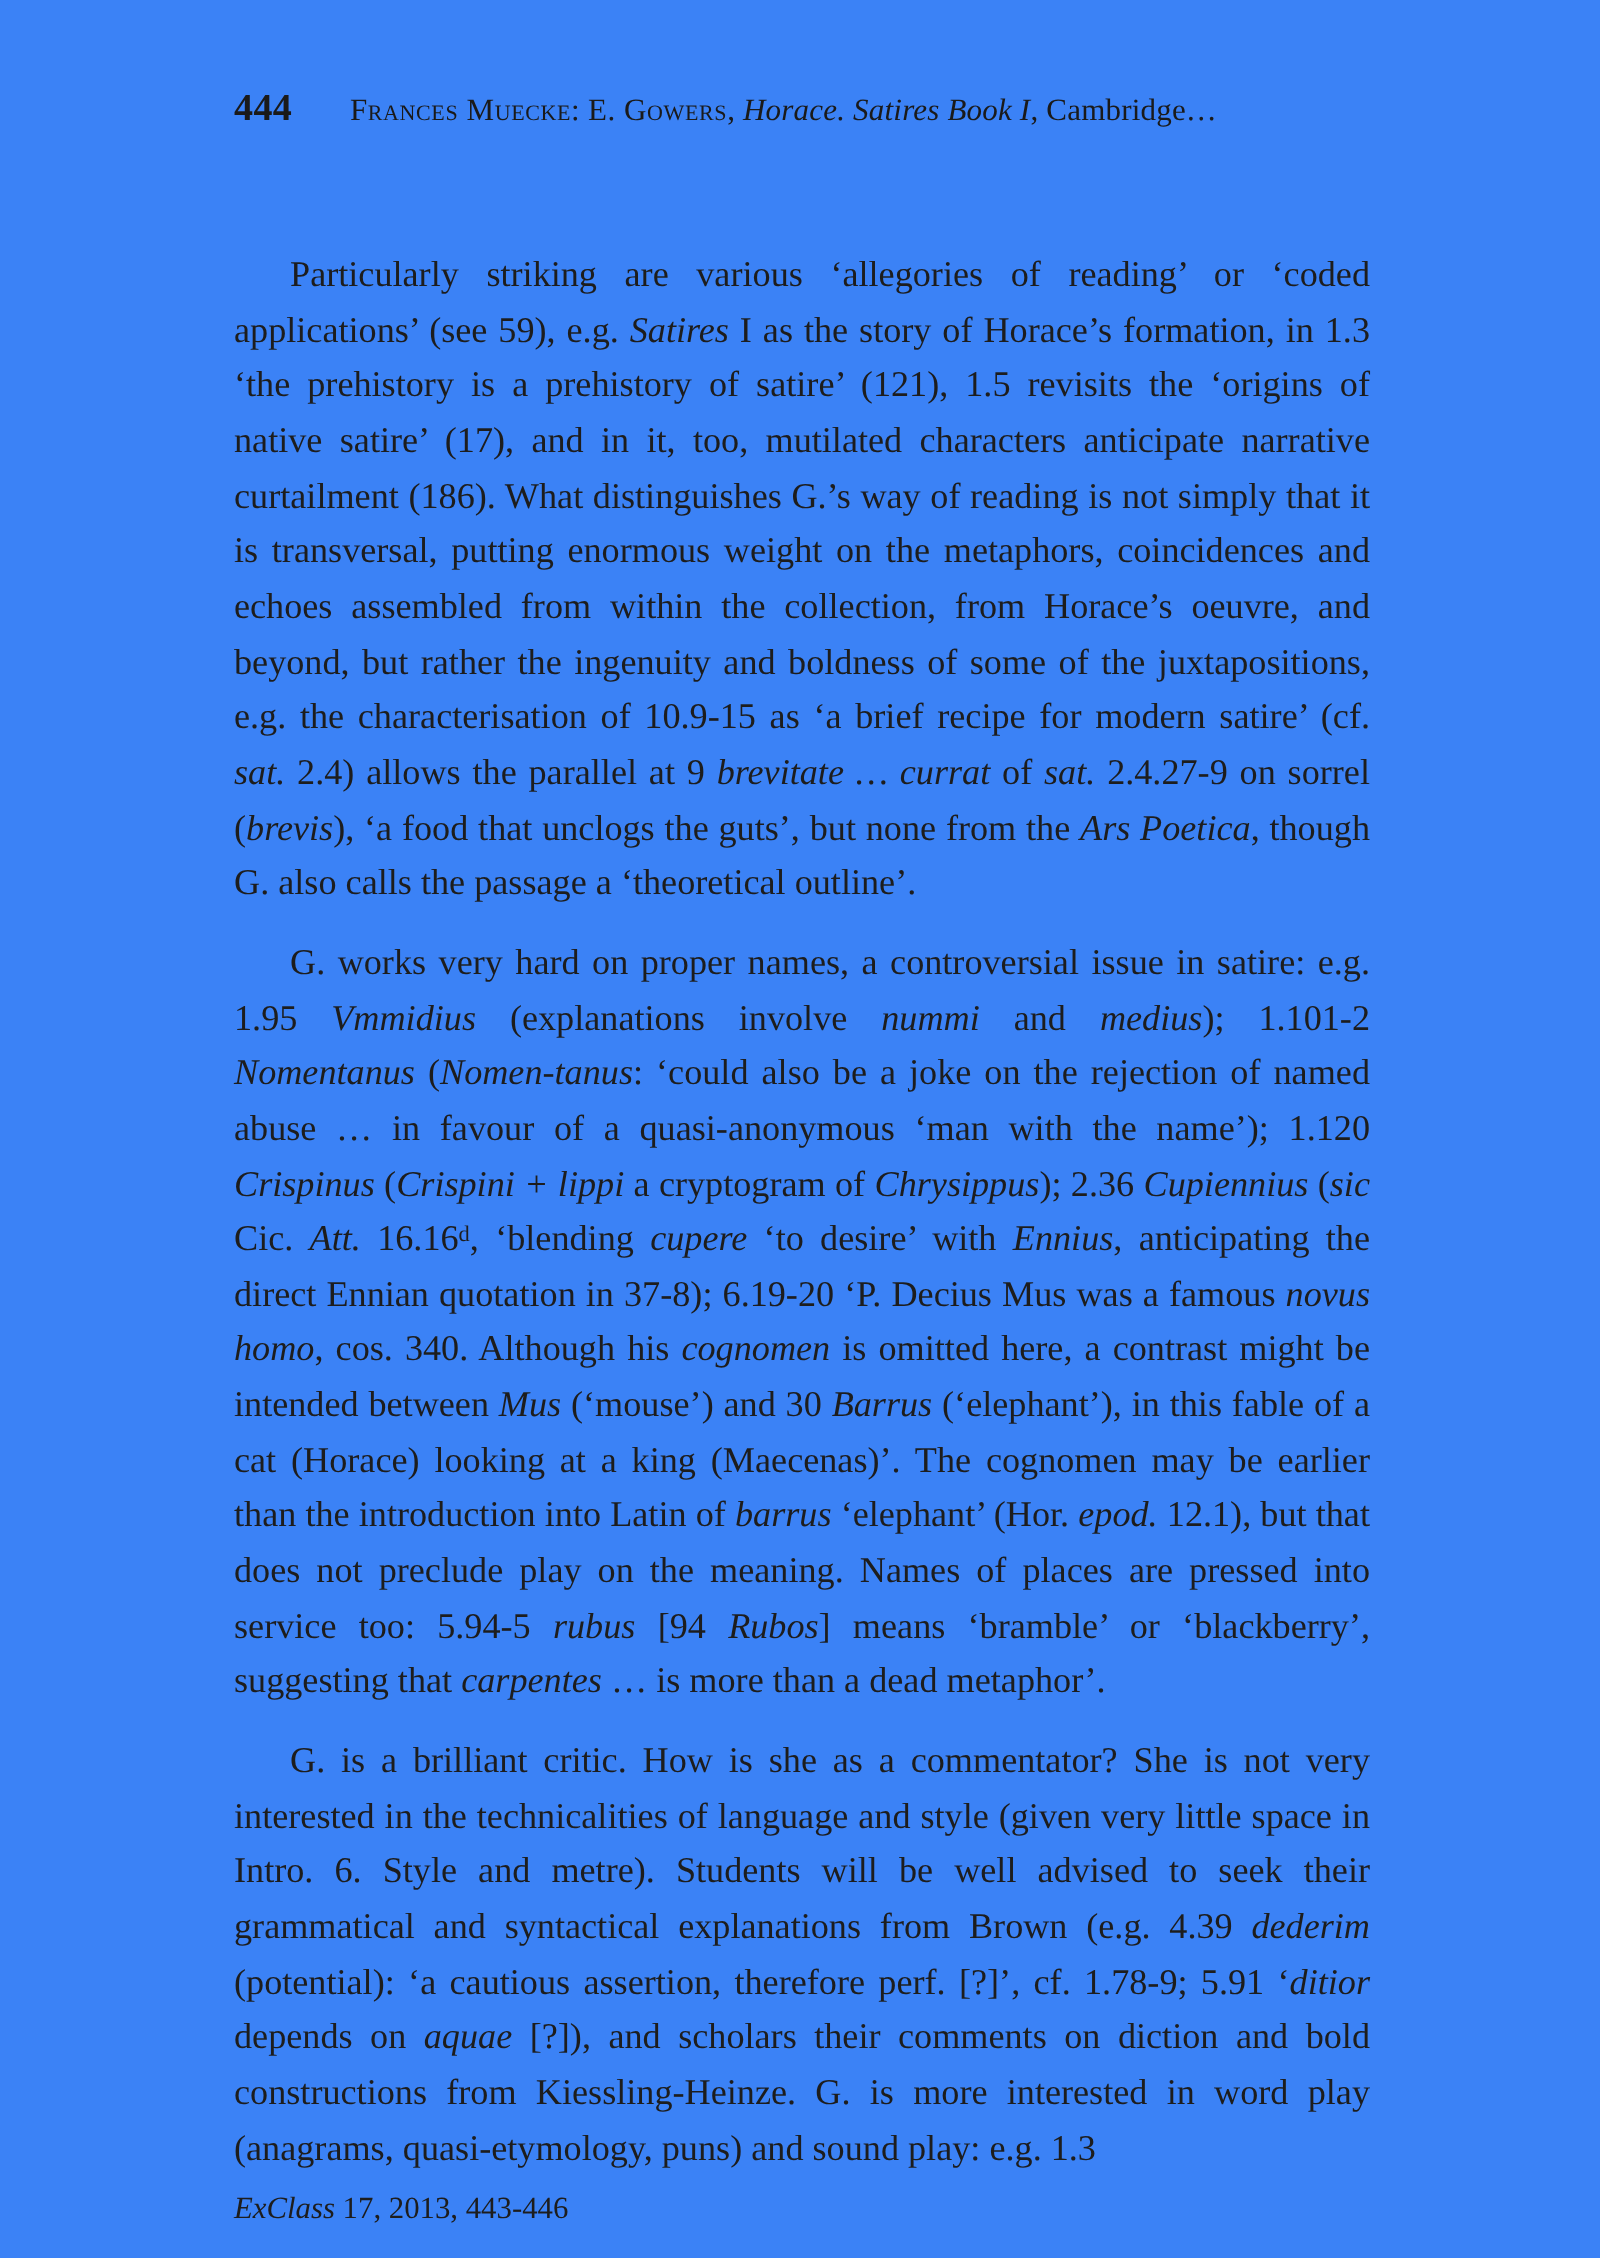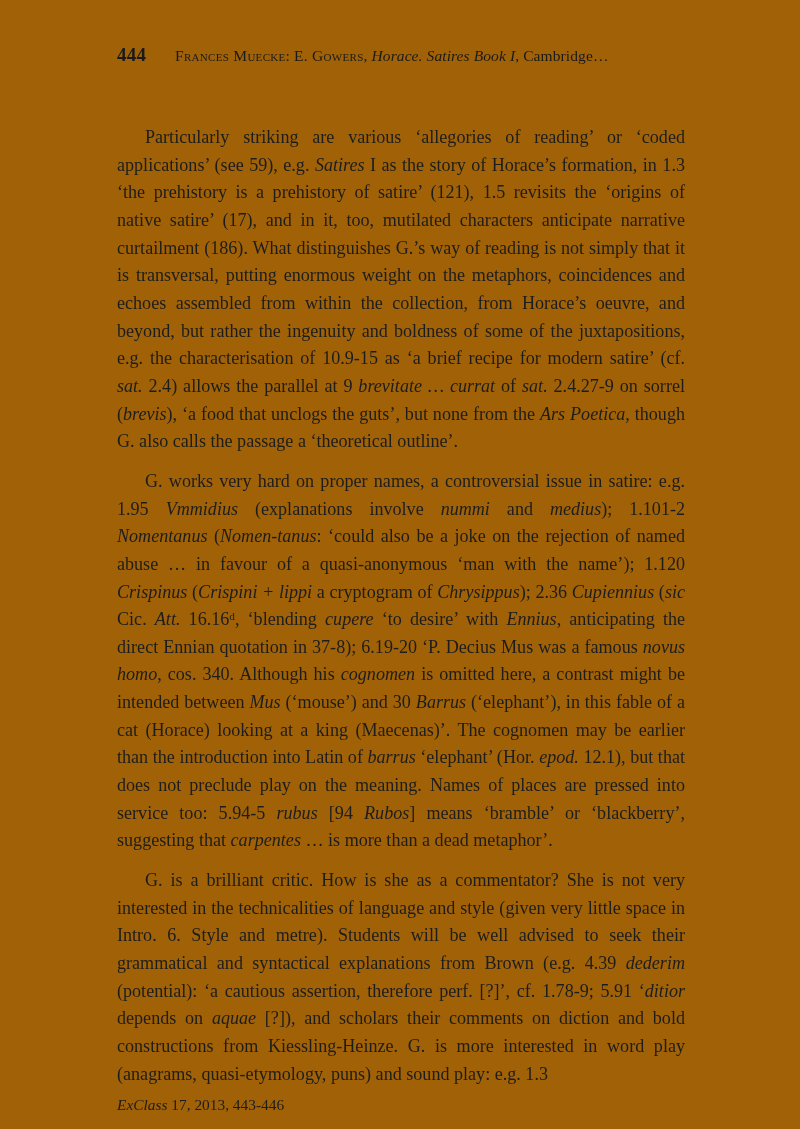--- a/index.html
+++ b/index.html
@@ -10,21 +10,21 @@
   }
   body {
     font-family: "Liberation Serif", "DejaVu Serif", serif;
     color: #1e1e1e;
   }
   .page {
     position: relative;
     width: 800px;
     height: 1129px;
     margin: 0 auto;
-    background: #a16207;
+    background: #3b82f6;
     overflow: hidden;
   }
 
   
   .running-head {
     position: absolute;
     left: 117px;
     right: 116px;
     top: 44px;
     height: 26px;

